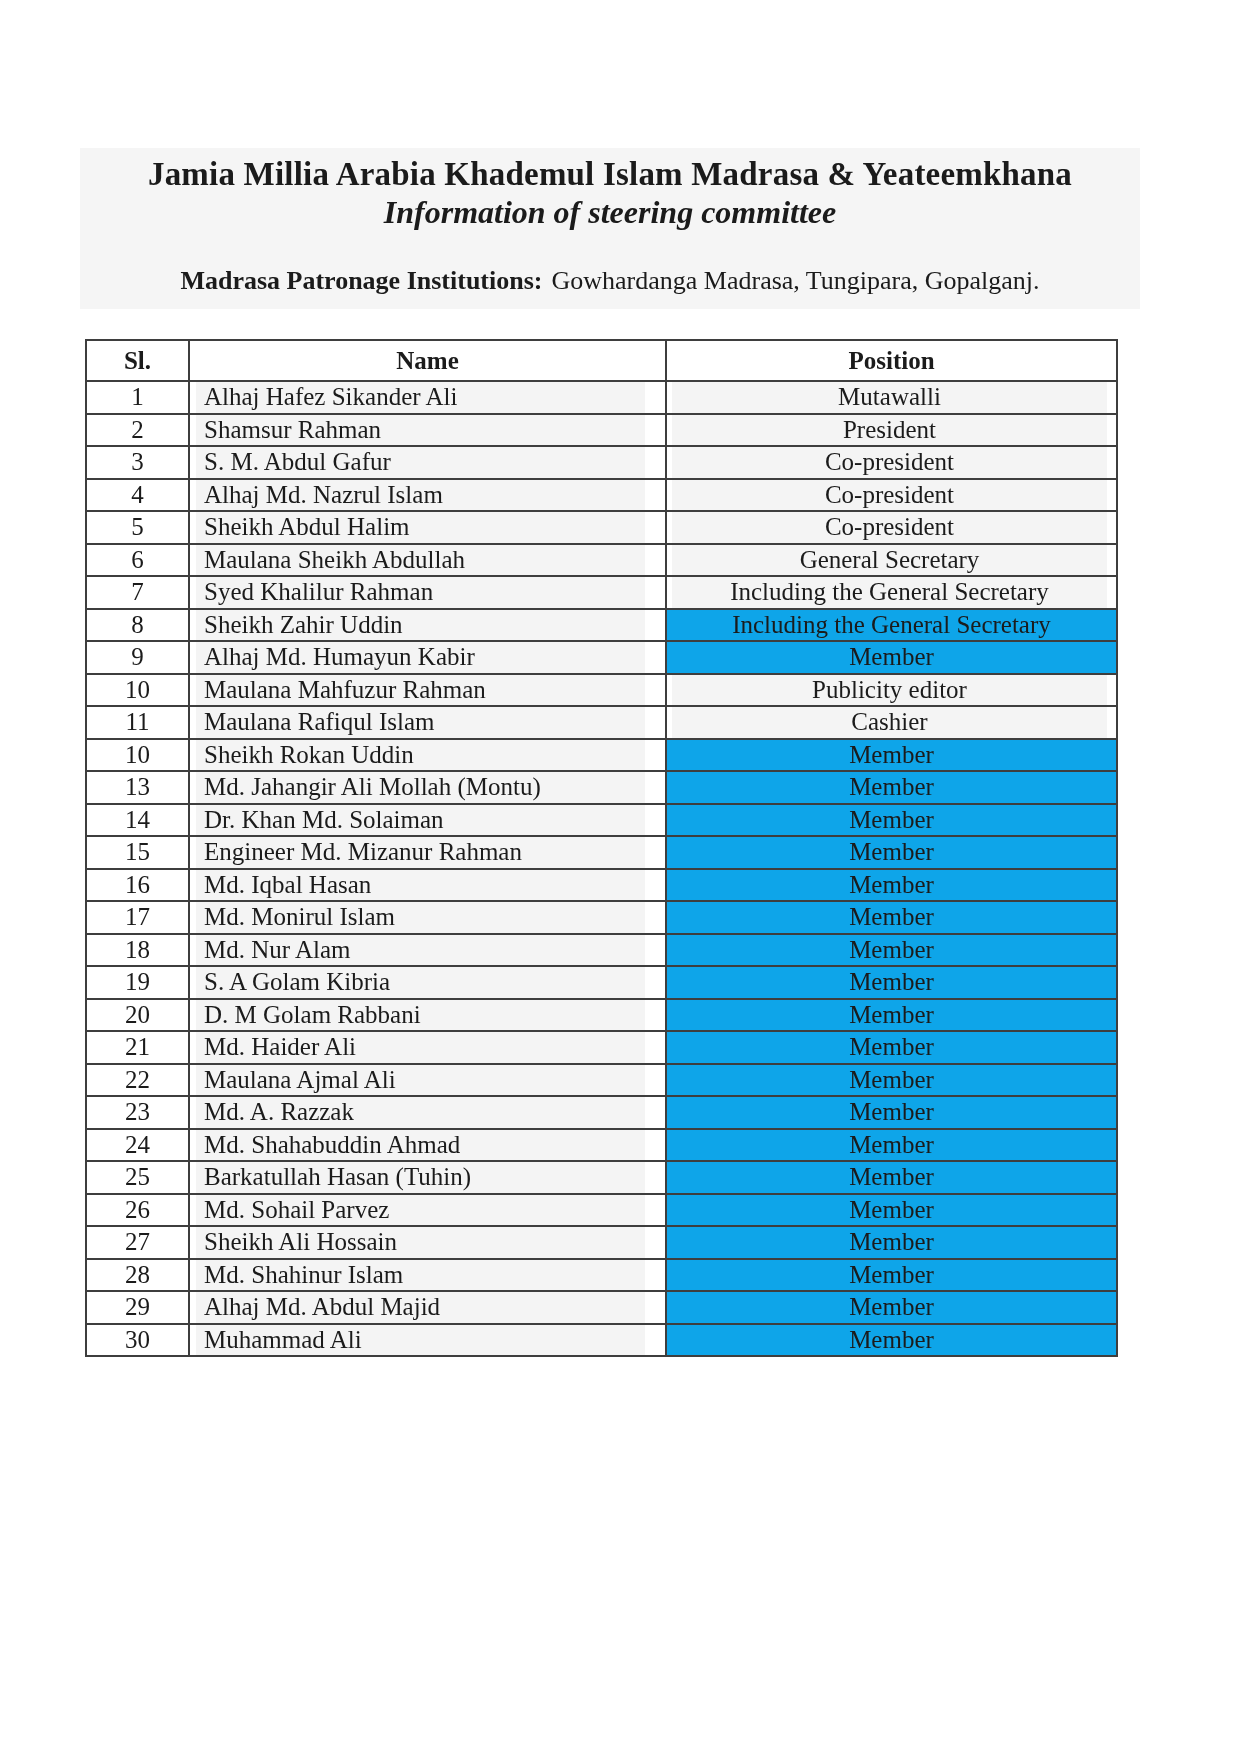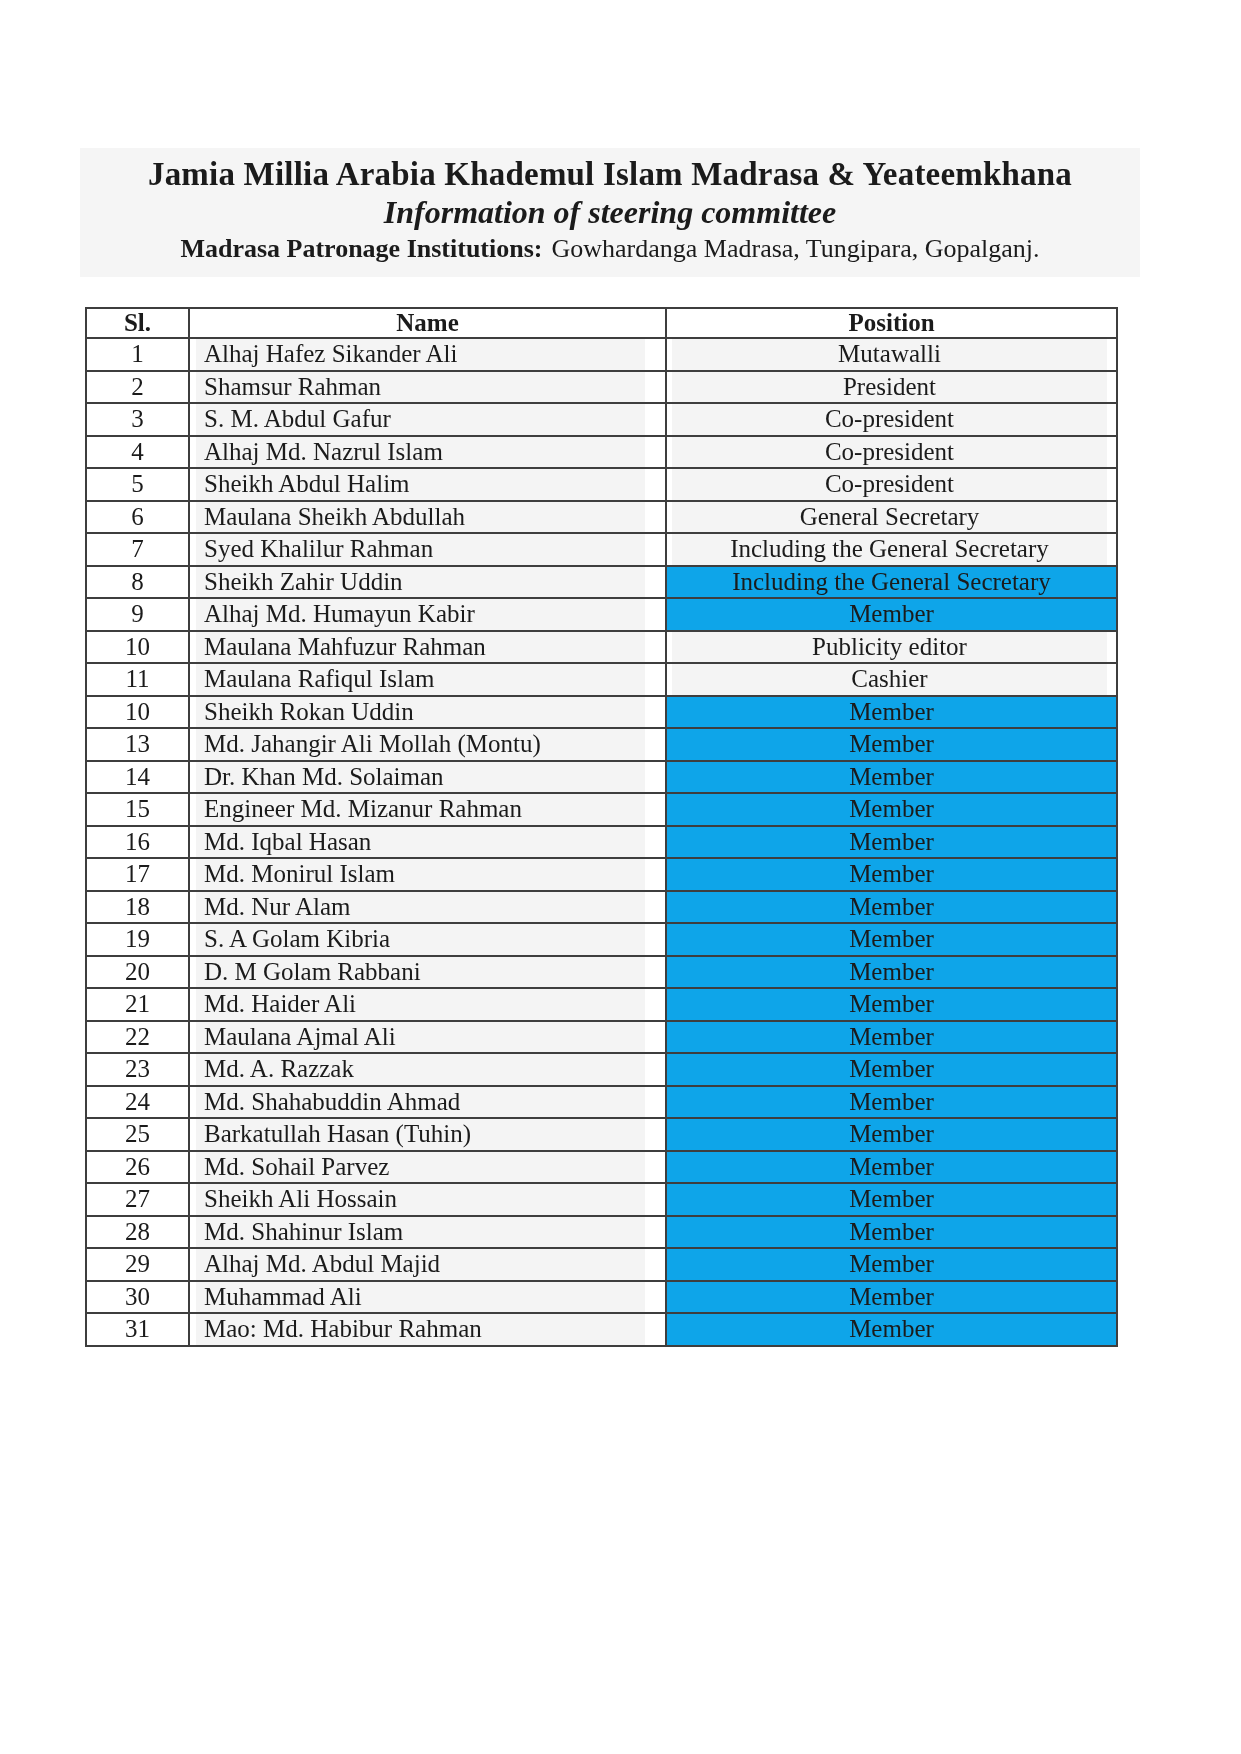--- a/index.html
+++ b/index.html
@@ -31,20 +31,21 @@
   .doc-subtitle {
     font-size: 32px;
     font-weight: bold;
     line-height: 33px;
     font-style: italic;
   }
   .patronage-line {
     font-size: 26px;
     line-height: 39px;
     white-space: nowrap;
+    margin-top: 32px;
   }
   .patronage-line .label { font-weight: bold; }
   .patronage-line .value { margin-left: 9px; }
 
   
   table.committee {
     margin: 30px 0 0 85px;
     border-collapse: collapse;
     table-layout: fixed;
     width: 1031px;
@@ -54,21 +55,21 @@
   col.c-name { width: 477px; }
   col.c-pos  { width: 451px; }
 
   th, td {
     border: 2px solid var(--border, #3e3e3e);
     padding: 0;
     overflow: hidden;
     white-space: nowrap;
   }
   th {
-    height: 30px;
+    height: 41px;
     font-weight: bold;
     text-align: center;
     background: #ffffff;
     font-size: 25px;
   }
   td { height: 32.5px; vertical-align: middle; }
 
   td.cell-sl { text-align: center; background: #ffffff; }
 
   td.cell-name {
@@ -256,19 +257,14 @@
       <tr>
     <td class="cell-sl">29</td>
     <td class="cell-name">Alhaj Md. Abdul Majid</td>
     <td class="cell-pos">Member</td>
   </tr>
       <tr>
     <td class="cell-sl">30</td>
     <td class="cell-name">Muhammad Ali</td>
     <td class="cell-pos">Member</td>
   </tr>
-      <tr>
-    <td class="cell-sl">31</td>
-    <td class="cell-name">Mao: Md. Habibur Rahman</td>
-    <td class="cell-pos">Member</td>
-  </tr>
     </tbody>
 </table>
 
 </body></html>

